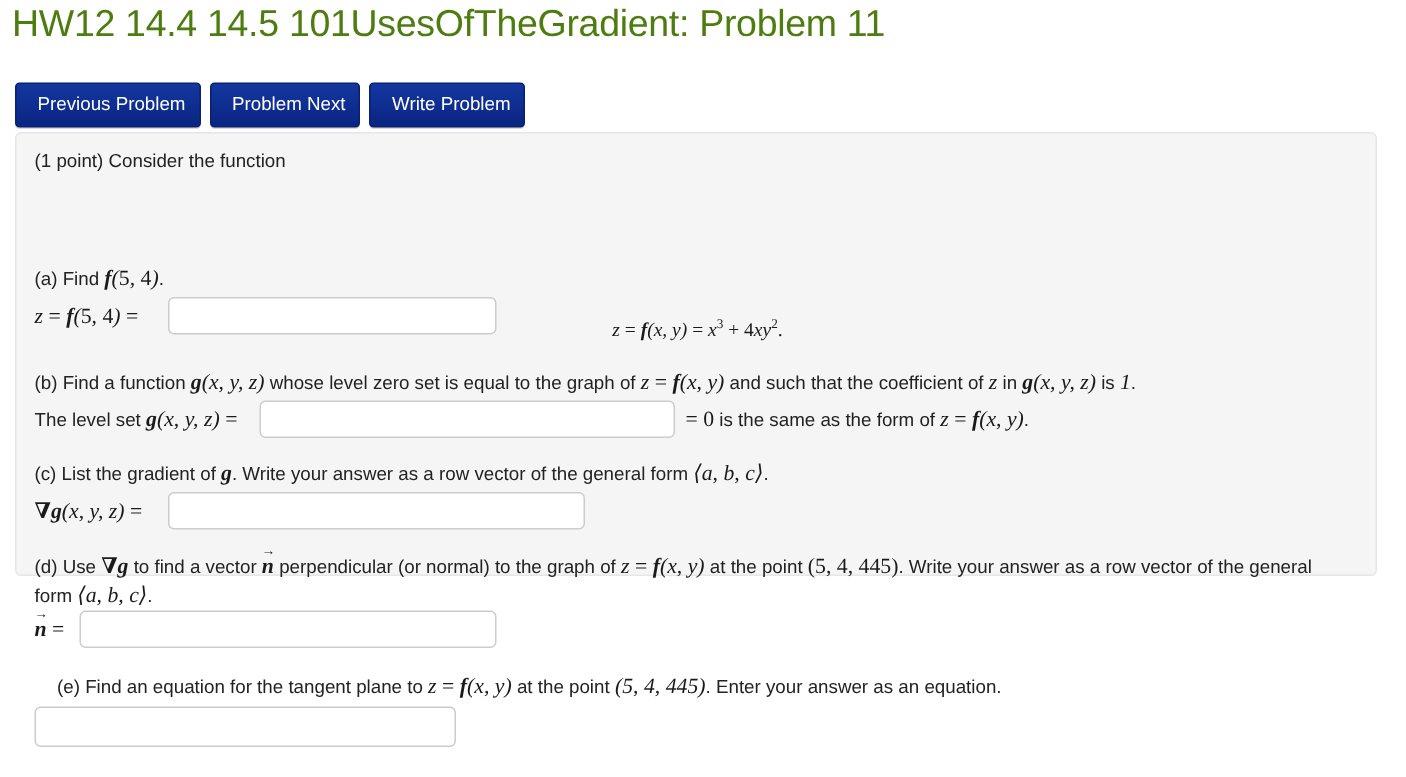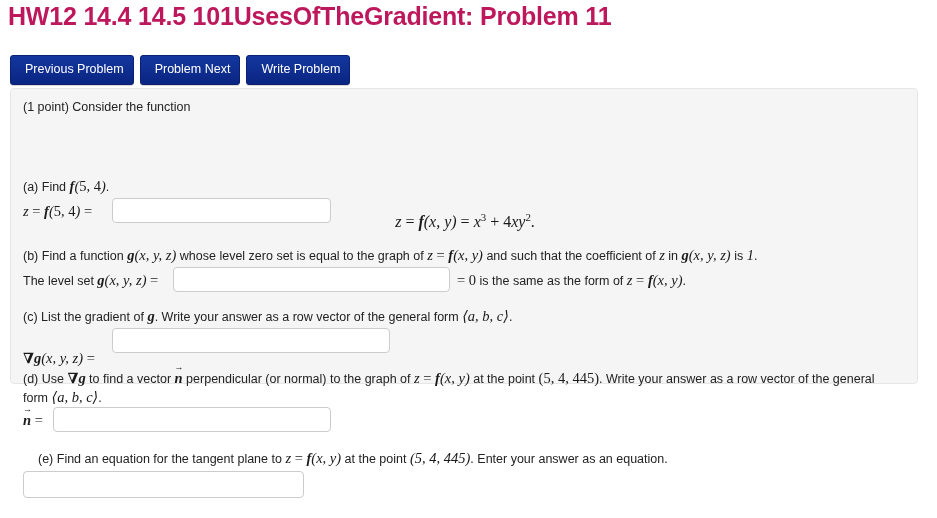--- a/index.html
+++ b/index.html
@@ -21,23 +21,23 @@
     height: 518px;
     background: #ffffff;
   }
 
   
   .page-title {
     position: absolute;
     left: 8px;
     top: 2px;
     font-size: 25px;
-    font-weight: bold;
+    font-weight: normal;
     letter-spacing: -0.2px;
-    color: #be185d;
+    color: #4d7c0f;
     white-space: nowrap;
     font-family: "Liberation Sans", sans-serif;
   }
 
   
   .nav-bar {
     position: absolute;
     left: 10px;
     top: 55px;
     display: flex;
@@ -157,21 +157,21 @@
     <button class="nav-btn">Previous Problem</button>
     <button class="nav-btn">Problem Next</button>
     <button class="nav-btn">Write Problem</button>
   </div>
 
   <div class="problem-panel">
 
     <div class="blk" style="left:12px; top:10px;">(1 point) Consider the function</div>
 
     <div class="display-eq">
-      <span class="m" style="font-size:16px;">z <span class="up">=</span> <span style="font-weight:bold;">f</span>(x, y) <span class="up">=</span> x<span class="sup num">3</span> <span class="up">+</span> <span class="num">4</span>xy<span class="sup num">2</span><span class="up">.</span></span>
+      <span class="m" style="font-size:13px;">z <span class="up">=</span> <span style="font-weight:bold;">f</span>(x, y) <span class="up">=</span> x<span class="sup num">3</span> <span class="up">+</span> <span class="num">4</span>xy<span class="sup num">2</span><span class="up">.</span></span>
       
     </div>
 
     <div class="blk" style="left:12px; top:88px;">
       <span>(a) Find </span><span class="m bold">f</span><span class="m">(<span class="num">5</span>, <span class="num">4</span>)</span><span>.</span>
     </div>
 
     <div class="blk inline-label" style="left:12px; top:113px;text-align:center;">
       <span class="m">z <span class="up">=</span> <span class="bold">f</span>(<span class="num">5</span>, <span class="num">4</span>) <span class="up">=</span></span>
       
@@ -191,21 +191,21 @@
     <input class="ans-input" style="left: 162px; top: 178px; width: 277px;" type="text" value="">
 
     <div class="blk inline-label" style="left:446px; top:182px;">
       <span class="m"><span class="up">=</span> <span class="num">0</span></span><span> is the same as the form of </span><span class="m">z <span class="up">=</span> <span class="bold">f</span>(x, y)</span><span>.</span>
     </div>
 
     <div class="blk" style="left:12px; top:218px; width:890px;">
       <span>(c) List the gradient of </span><span class="m bold">g</span><span>. Write your answer as a row vector of the general form </span><span class="m">⟨a, b, c⟩</span><span>.</span>
     </div>
 
-    <div class="blk inline-label" style="left:12px; top:243px;margin-top:17px;">
+    <div class="blk inline-label" style="left:12px; top:243px;">
       <span class="m"><span class="up bold">∇</span><span class="bold">g</span>(x, y, z) <span class="up">=</span></span>
       
     </div>
 
     <input class="ans-input" style="left: 101px; top: 239px; width: 278px;" type="text" value="">
 
     <div class="blk" style="left:12px; top:280px; width:890px;">
       <span>(d) Use </span><span class="m"><span class="up bold">∇</span><span class="bold">g</span></span><span> to find a vector </span><span class="m"><span class="vecarrow bold">n</span></span><span> perpendicular (or normal) to the graph of </span><span class="m">z <span class="up">=</span> <span class="bold">f</span>(x, y)</span><span> at the point </span><span class="m"><span class="num">(5, 4, 445)</span></span><span>. Write your answer as a row vector of the general</span>
     </div>
 

